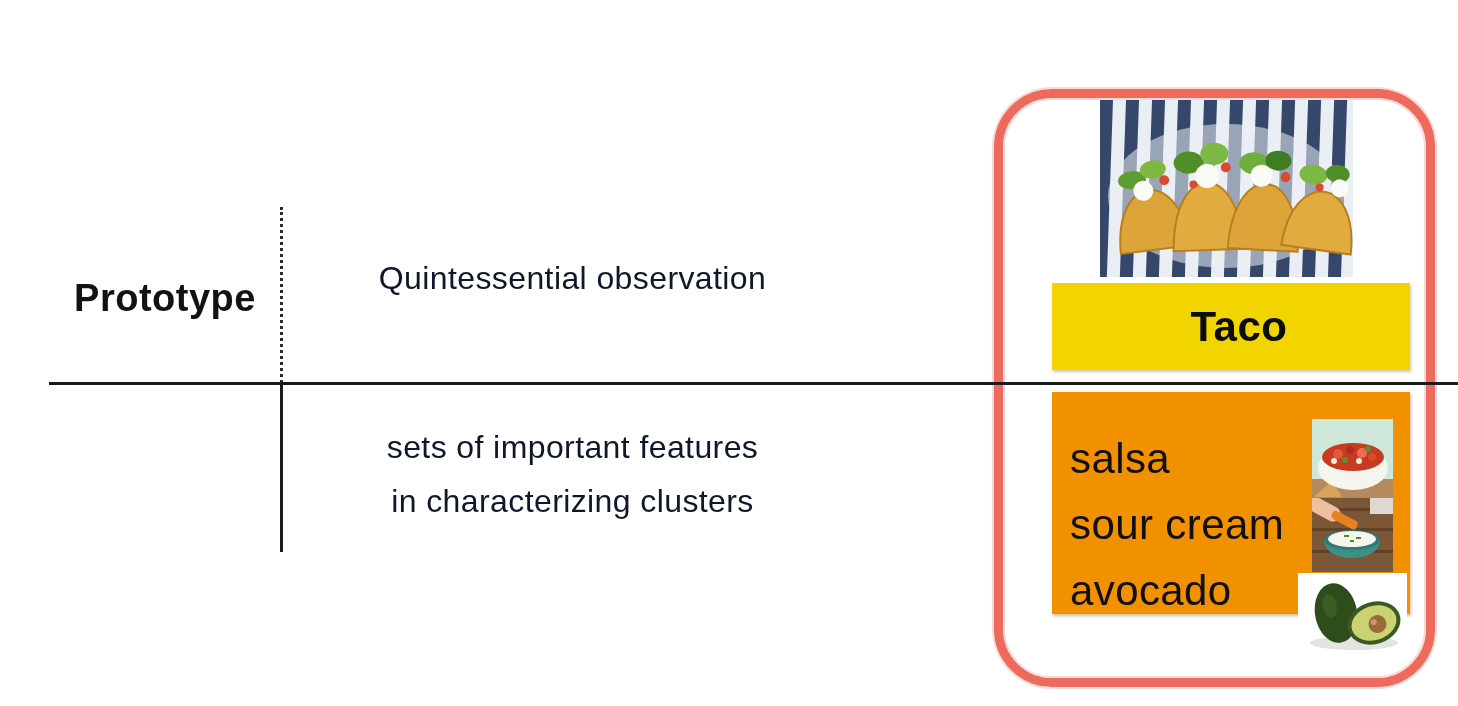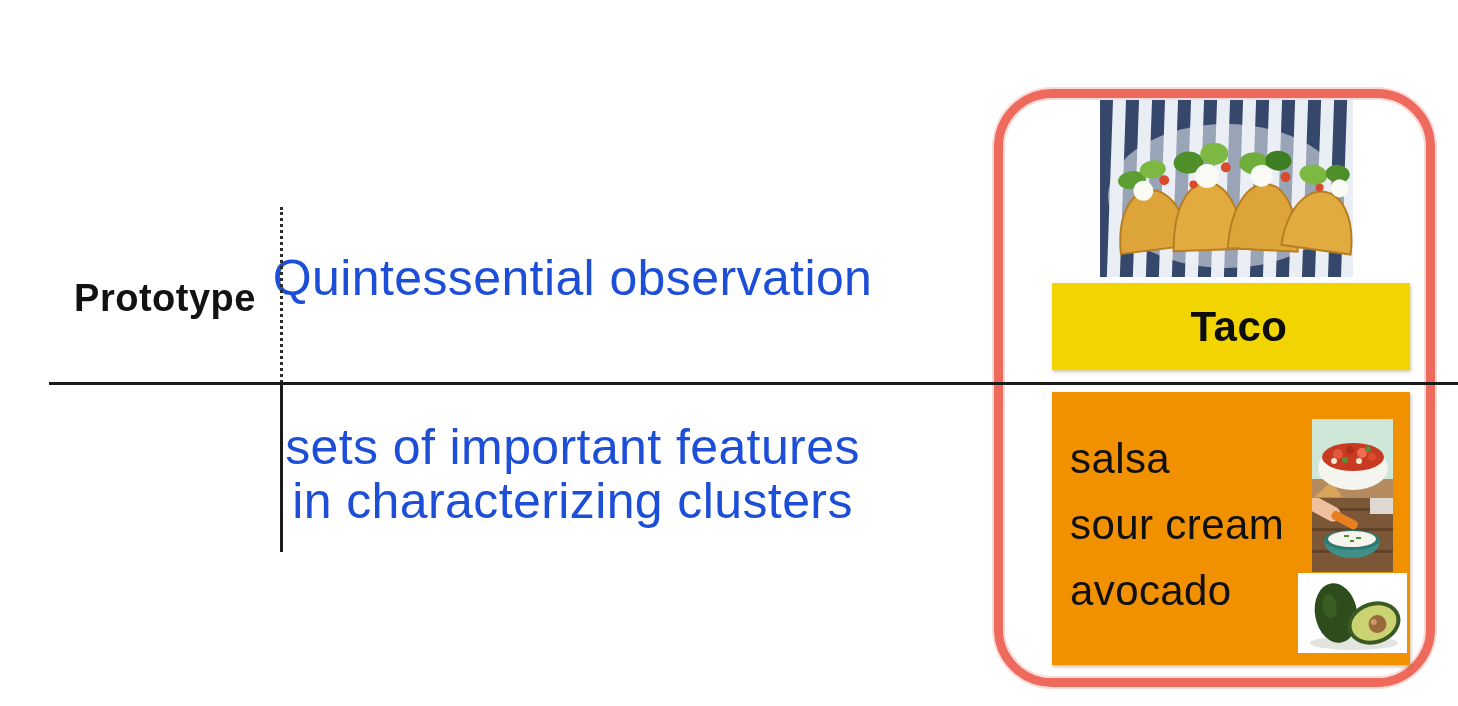--- a/index.html
+++ b/index.html
@@ -11,21 +11,21 @@
 
   
   .hline{left:49px;top:382px;width:1409px;height:3px;background:#1b1b1b;z-index:6;}
   .vdot{left:280px;top:207px;height:176px;width:0;border-left:3px dotted #2b2b2b;z-index:2;}
   .vsolid{left:280px;top:385px;width:3px;height:167px;background:#1b1b1b;z-index:2;}
 
   .row-label{width:250px;text-align:center;font-weight:bold;font-size:38px;letter-spacing:.5px;color:#121212;}
   .label-prototype{left:40px;top:277px;}
   .label-subspace{left:40px;top:450px;}
 
-  .row-desc{left:265px;width:615px;text-align:center;font-size:50px;line-height:54px;letter-spacing:.4px;color:#1d4ed8;font-weight:400;}
+  .row-desc{left:265px;width:615px;text-align:center;font-size:32px;line-height:54px;letter-spacing:.4px;color:#0f172a;font-weight:400;}
   .desc-prototype{top:251px;}
   .desc-subspace{top:420px;}
 
   
   .panel-title{left:1018px;top:22px;width:400px;text-align:center;font-size:42px;letter-spacing:1px;color:#141414;}
 
   .red-outline{
     left:994px;top:89px;width:441px;height:598px;box-sizing:border-box;
     border:9px solid #ed6a5c;border-radius:58px;z-index:1;
     box-shadow:0 0 0 2px rgba(237,106,92,.25), inset 0 0 0 2px rgba(237,106,92,.25);
@@ -34,21 +34,21 @@
   .taco-photo{left:1100px;top:100px;width:253px;height:177px;z-index:3;}
 
   .proto-box{
     left:1052px;top:283px;width:358px;height:87px;background:#f2d500;z-index:4;
     display:flex;align-items:center;justify-content:center;
     box-shadow:1px 2px 3px rgba(120,100,0,.35);
   }
   .proto-box .proto-text{font-weight:bold;font-size:42px;color:#0d0d0d;letter-spacing:.5px;margin-left:16px;}
 
   .subspace-box{
-    left:1052px;top:392px;width:358px;height:273px;background:#f29100;z-index:4;
+    left:1052px;top:392px;width:358px;height:222px;background:#f29100;z-index:4;
     box-shadow:1px 2px 3px rgba(120,60,0,.35);
   }
   .feature-list{position:absolute;left:18px;top:34px;}
   .feature-line{height:66px;display:flex;align-items:center;font-size:42px;letter-spacing:.4px;color:#101010;font-weight:400;}
 
   .thumb{position:absolute;z-index:5;}
   .thumb-salsa{left:260px;top:27px;width:81px;height:79px;}
   .thumb-sour{left:260px;top:106px;width:81px;height:74px;}
   .thumb-avocado{left:246px;top:181px;width:109px;height:80px;}
   svg{display:block;}

